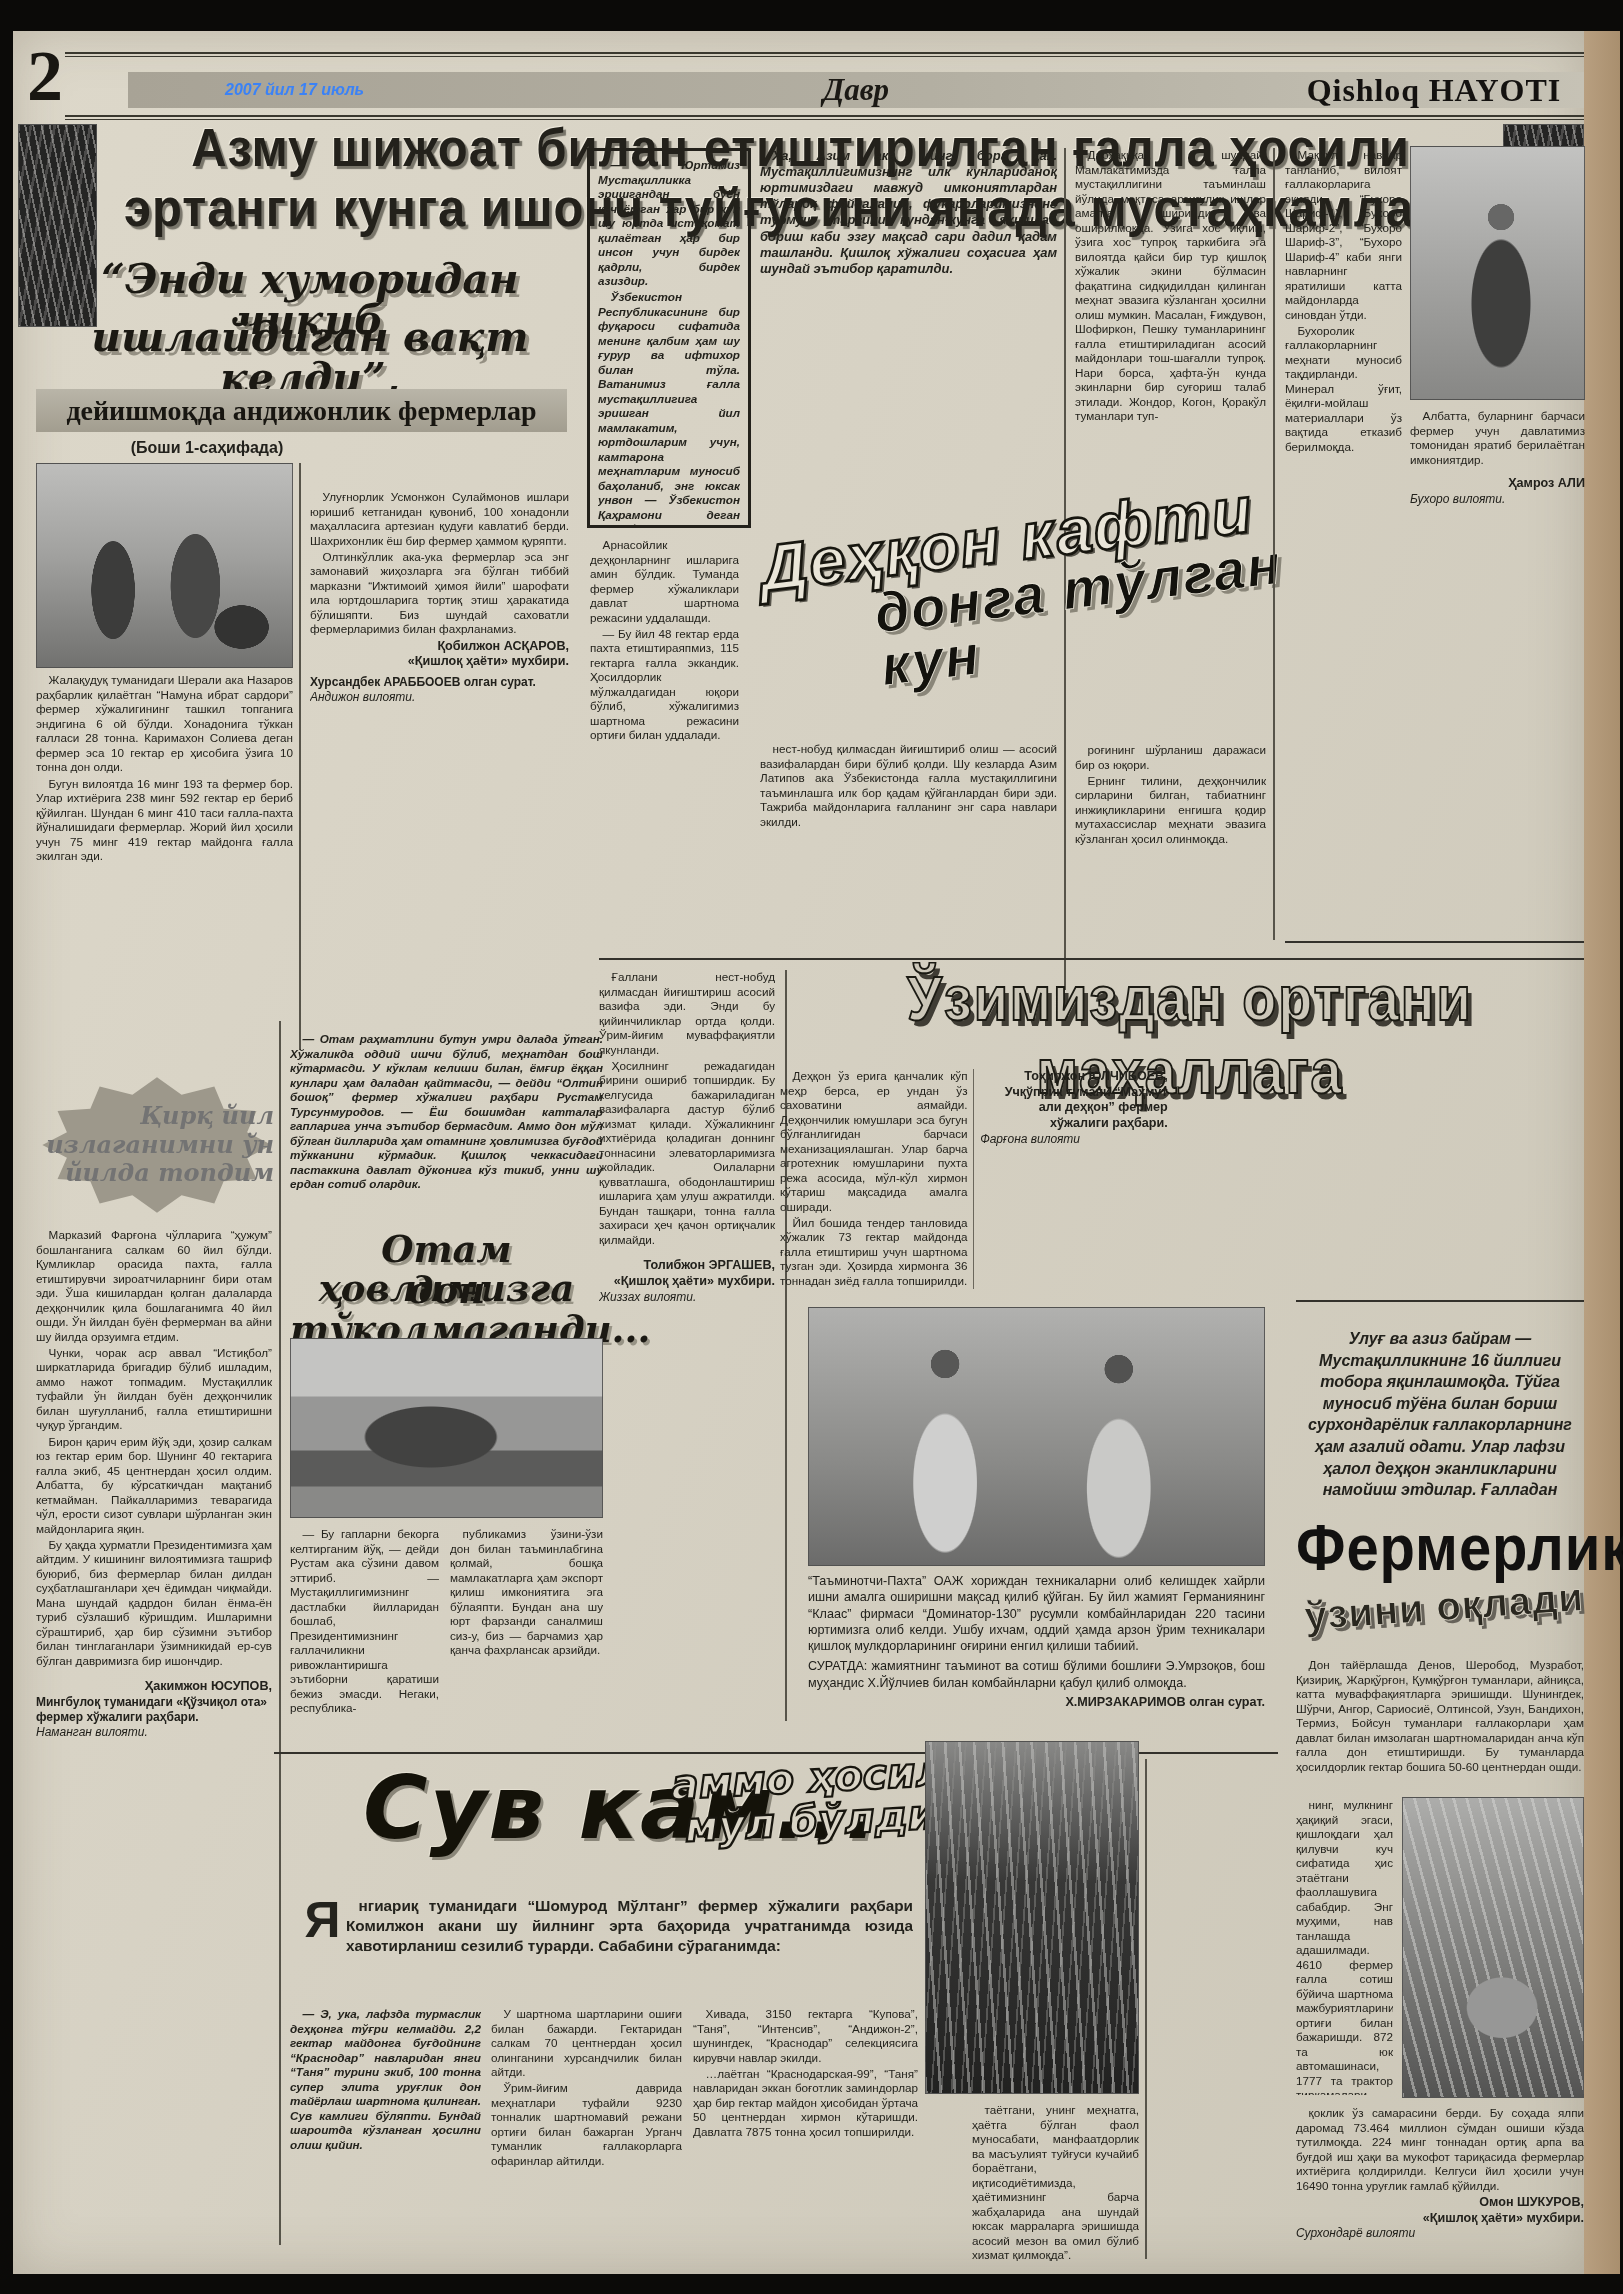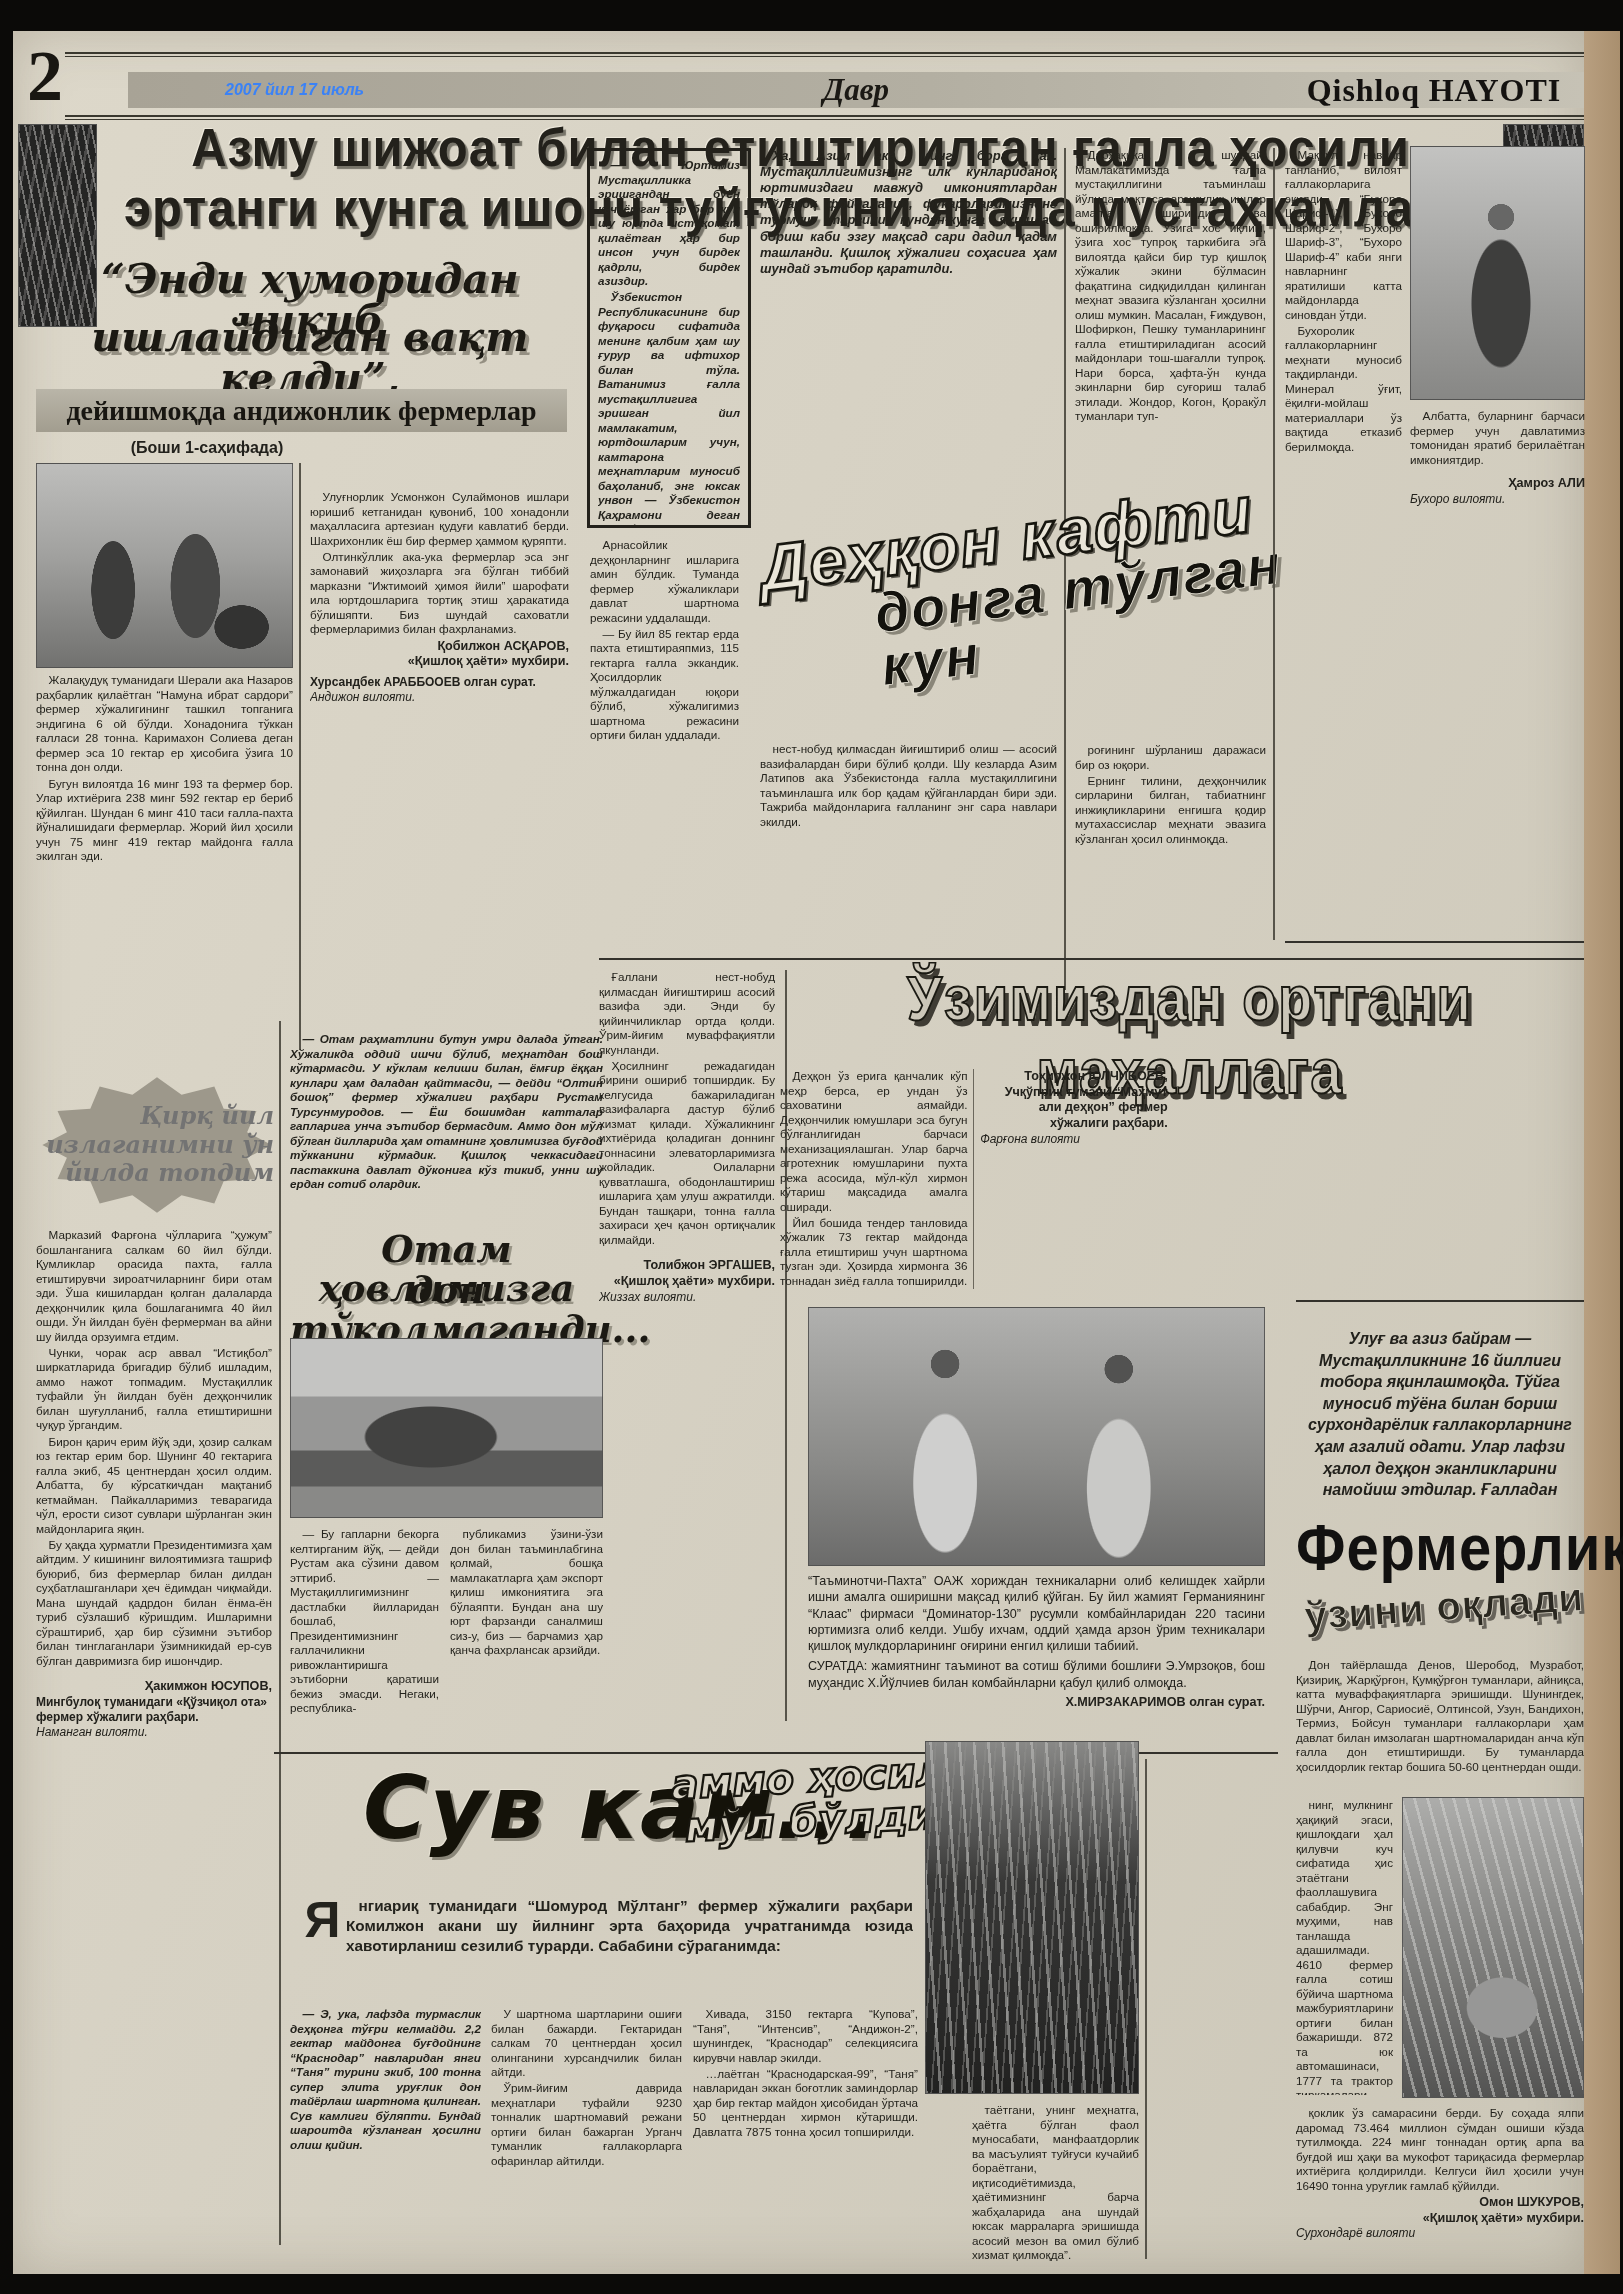--- a/index.html
+++ b/index.html
@@ -140,21 +140,21 @@
 
   <div class="abs qbox" style="left:587px;top:148px;width:142px;height:360px;overflow:hidden;">
     <div class="txt bi">
         <p>— Юртимиз Мустақилликка эришгандан буён кечаётган ҳар бир кун шу юртда истиқомат қилаётган ҳар бир инсон учун бирдек қадрли, бирдек азиздир.</p>
         <p>Ўзбекистон Республикасининг бир фуқароси сифатида менинг қалбим ҳам шу ғурур ва ифтихор билан тўла. Ватанимиз ғалла мустақиллигига эришган йил мамлакатим, юртдошларим учун, камтарона меҳнатларим муносиб баҳоланиб, энг юксак унвон — Ўзбекистон Қаҳрамони деган шарафли номга сазовор бўлган 2005 йил менга қадрлироқ ва азизроқдир.</p>
       </div>
   </div>
   <div class="abs" style="left:590px;top:538px;width:149px;height:511px;overflow:hidden;">
     <div class="txt">
         <p>Арнасойлик деҳқонларнинг ишларига амин бўлдик. Туманда фермер хўжаликлари давлат шартнома режасини уддалашди.</p>
-        <p>— Бу йил 85 гектар ерда пахта етиштираяпмиз, 115 гектарга ғалла эккандик. Ҳосилдорлик мўлжалдагидан юқори бўлиб, хўжалигимиз шартнома режасини ортиғи билан уддалади.</p>
+        <p>— Бу йил 48 гектар ерда пахта етиштираяпмиз, 115 гектарга ғалла эккандик. Ҳосилдорлик мўлжалдагидан юқори бўлиб, хўжалигимиз шартнома режасини ортиғи билан уддалади.</p>
       </div>
   </div>
 
   <div class="abs" style="left:760px;top:742px;width:297px;height:248px;overflow:hidden;">
     <div class="txt">
         <p>нест-нобуд қилмасдан йиғиштириб олиш — асосий вазифалардан бири бўлиб қолди. Шу кезларда Азим Латипов ака Ўзбекистонда ғалла мустақиллигини таъминлашга илк бор қадам қўйганлардан бири эди. Тажриба майдонларига ғалланинг энг сара навлари экилди.</p>
       </div>
   </div>
   <div class="abs" style="left:760px;top:148px;width:297px;height:353px;overflow:hidden;">
     <div class="txt bi md">

